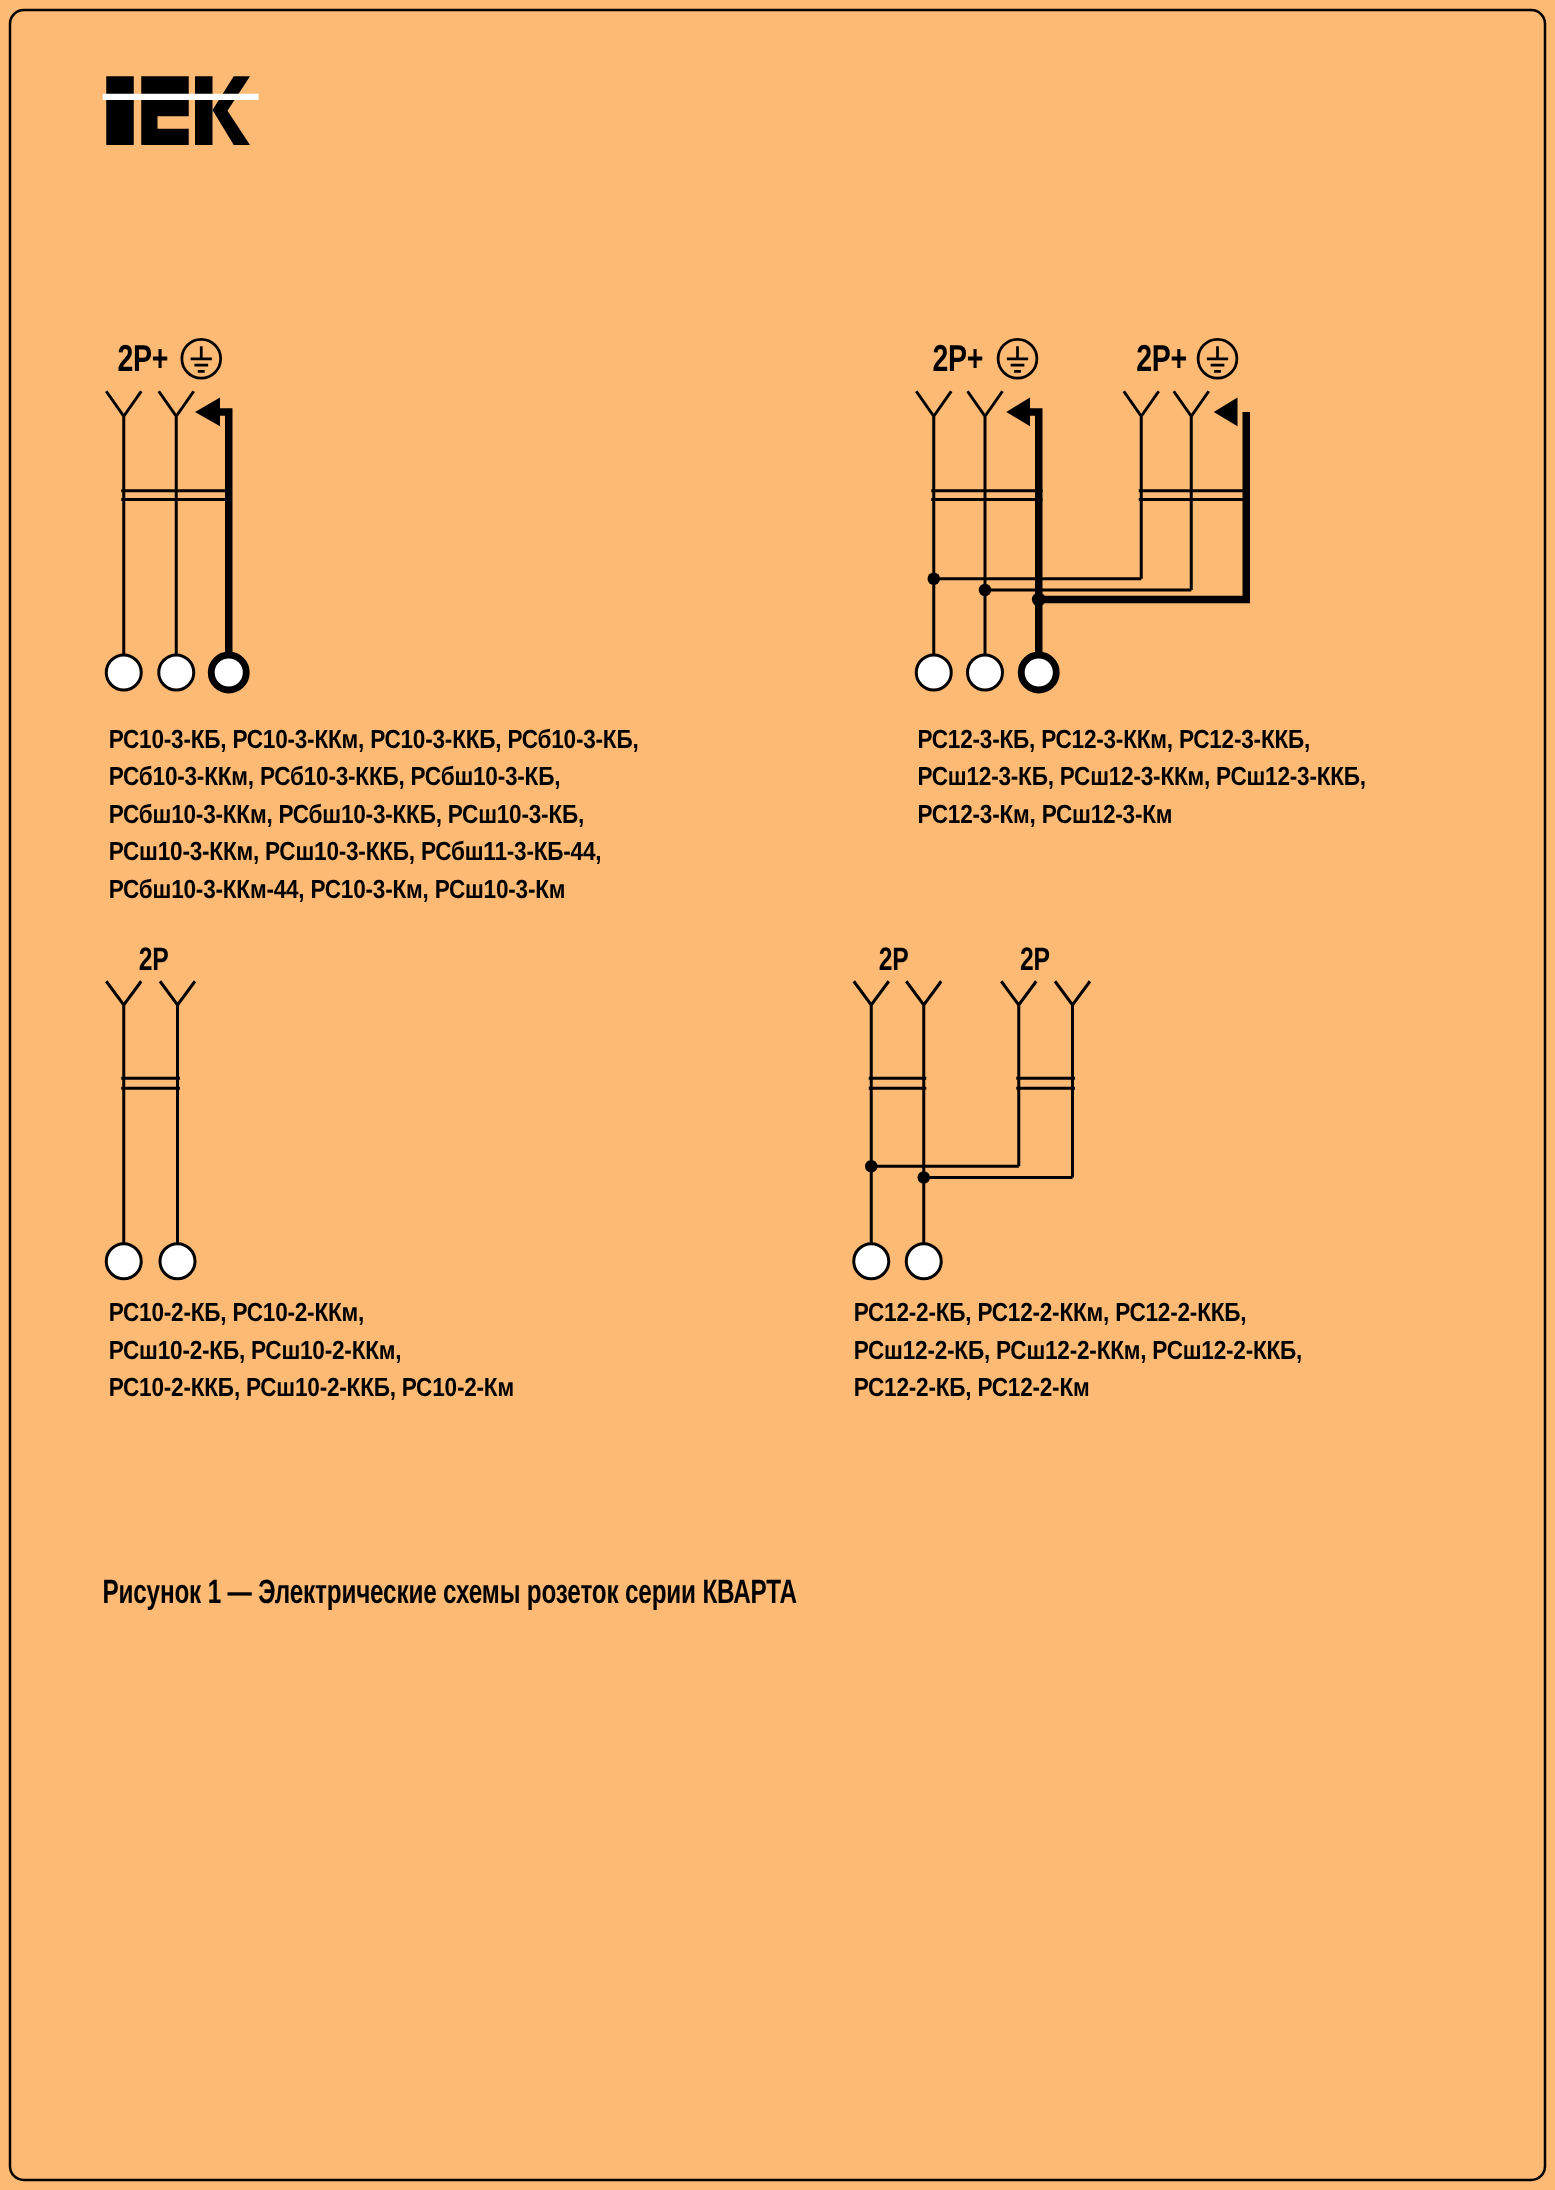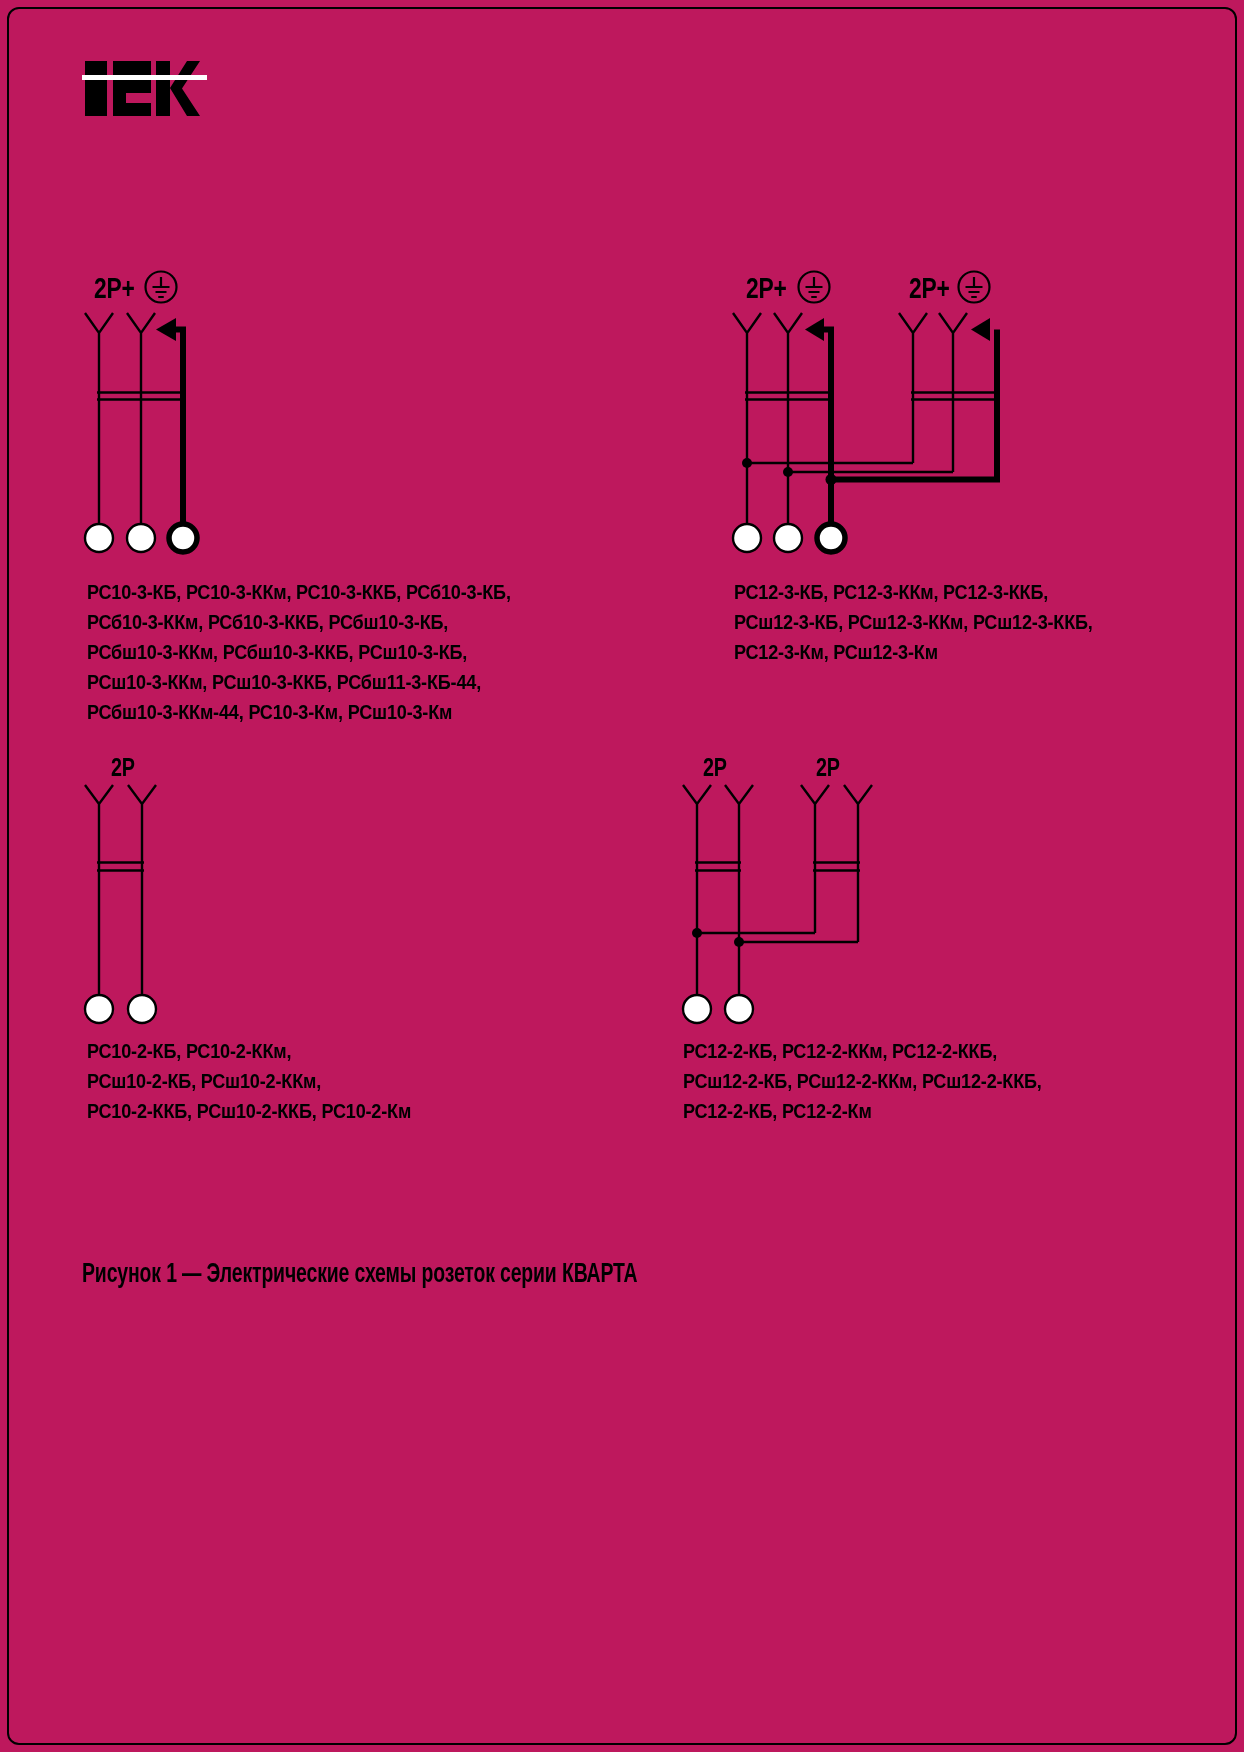--- a/index.html
+++ b/index.html
@@ -1,19 +1,19 @@
 <!DOCTYPE html>
 <html><head>
 <meta charset="utf-8">
 <style>
   html,body{margin:0;padding:0;background:#e8e8e8;}
   .page{
     position:relative;
     width:1244px;height:1752px;
-    background:#be185d;
+    background:#fdba74;
     margin:0 auto;
     overflow:hidden;
     font-family:"Liberation Sans","DejaVu Sans",sans-serif;
     color:#000;
   }
   .page-border{
     position:absolute;left:7px;top:7px;right:7px;bottom:7px;
     border:2px solid #000;border-radius:12px;
     pointer-events:none;
   }

